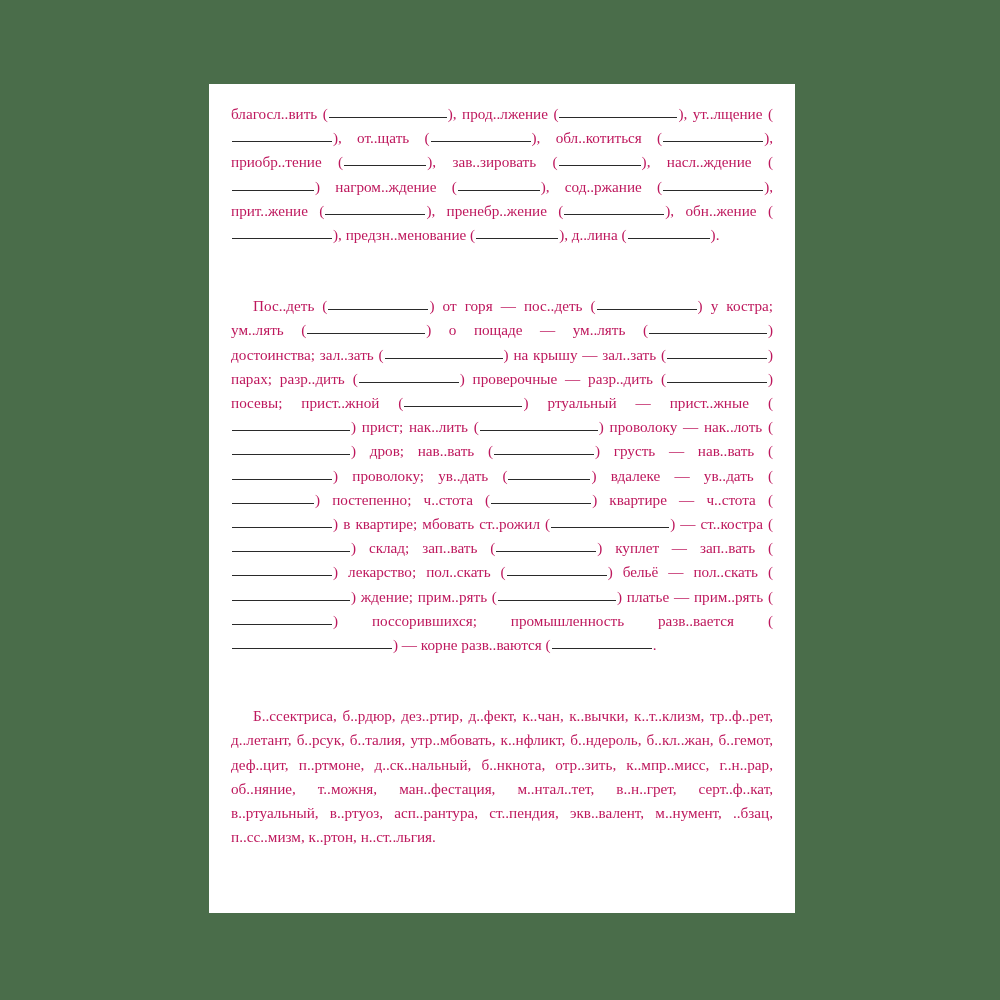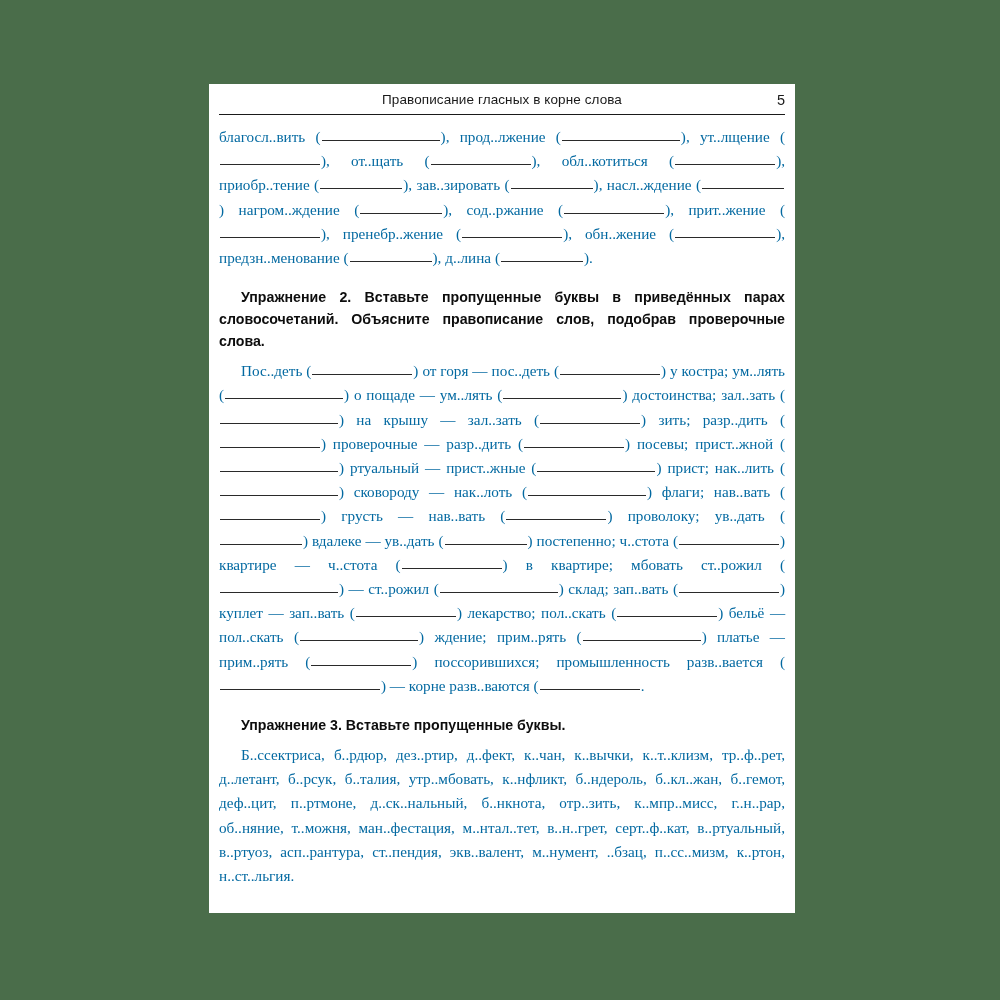--- a/index.html
+++ b/index.html
@@ -52,25 +52,25 @@
     top: 0;
     font-family: "Liberation Sans", "DejaVu Sans", sans-serif;
     font-size: 14.5px;
     color: #1a1a1a;
     line-height: 20px;
   }
 
   
   .para {
     font-size: 15.2px;
-    color: #0369a1;
+    color: #be185d;
     line-height: 24.2px;
     text-align: justify;
     text-justify: inter-word;
-    margin: 0;
+    margin: 12px;
     hyphens: none;
   }
   .para.indent {
     text-indent: 22px;
   }
 
   .ex-head {
     font-family: "Liberation Sans", "DejaVu Sans", sans-serif;
     font-weight: bold;
     font-size: 14.2px;
@@ -96,54 +96,48 @@
   .b-l  { width: 100px; }
   .b-xl { width: 118px; }
   .b-xxl{ width: 160px; }
 </style>
 </head>
 <body>
 
 <div class="page">
   <div class="page-inner">
 
-    <div class="header">
-      <div class="header-title">Правописание гласных в корне слова</div>
-      <div class="header-pageno">5</div>
-    </div>
 
     <p class="para">
       <span>благосл..вить (</span><span class="blank b-xl"></span><span>), прод..лжение (</span><span class="blank b-xl"></span><span>), ут..лщение (</span><span class="blank b-l"></span><span>), от..щать (</span><span class="blank b-l"></span><span>), обл..котиться (</span><span class="blank b-l"></span><span>), приобр..тение (</span><span class="blank b-m"></span><span>), зав..зировать (</span><span class="blank b-m"></span><span>), насл..ждение (</span><span class="blank b-m"></span><span>) нагром..ждение (</span><span class="blank b-m"></span><span>), сод..ржание (</span><span class="blank b-l"></span><span>), прит..жение (</span><span class="blank b-l"></span><span>), пренебр..жение (</span><span class="blank b-l"></span><span>), обн..жение (</span><span class="blank b-l"></span><span>), предзн..менование (</span><span class="blank b-m"></span><span>), д..лина (</span><span class="blank b-m"></span><span>).</span>
     </p>
 
     <div class="gap-before-ex"></div>
 
-    <p class="ex-head">Упражнение 2. Вставьте пропущенные буквы в приведённых парах словосочетаний. Объясните правописание слов, подобрав проверочные слова.</p>
 
     <div class="gap-after-ex"></div>
 
     <p class="para indent">
       <span>Пос..деть</span> (<span class="blank b-l"></span>) <span>от горя —</span> <span>пос..деть</span> (<span class="blank b-l"></span>) <span>у костра;</span>
       <span>ум..лять</span> (<span class="blank b-xl"></span>) <span>о пощаде —</span> <span>ум..лять</span> (<span class="blank b-xl"></span>) <span>достоинства;</span>
-      <span>зал..зать</span> (<span class="blank b-xl"></span>) <span>на крышу —</span> <span>зал..зать</span> (<span class="blank b-l"></span>) <span>зить;</span>
+      <span>зал..зать</span> (<span class="blank b-xl"></span>) <span>на крышу —</span> <span>зал..зать</span> (<span class="blank b-l"></span>) <span>парах;</span>
       <span>разр..дить</span> (<span class="blank b-l"></span>) <span>проверочные —</span> <span>разр..дить</span> (<span class="blank b-l"></span>) <span>посевы;</span>
       <span>прист..жной</span> (<span class="blank b-xl"></span>) <span>ртуальный —</span> <span>прист..жные</span> (<span class="blank b-xl"></span>) <span>прист;</span>
-      <span>нак..лить</span> (<span class="blank b-xl"></span>) <span>сковороду —</span> <span>нак..лоть</span> (<span class="blank b-xl"></span>) <span>флаги;</span>
+      <span>нак..лить</span> (<span class="blank b-xl"></span>) <span>проволоку —</span> <span>нак..лоть</span> (<span class="blank b-xl"></span>) <span>дров;</span>
       <span>нав..вать</span> (<span class="blank b-l"></span>) <span>грусть —</span> <span>нав..вать</span> (<span class="blank b-l"></span>) <span>проволоку;</span>
       <span>ув..дать</span> (<span class="blank b-m"></span>) <span>вдалеке —</span> <span>ув..дать</span> (<span class="blank b-m"></span>) <span>постепенно;</span>
       <span>ч..стота</span> (<span class="blank b-l"></span>) <span>квартире —</span> <span>ч..стота</span> (<span class="blank b-l"></span>) <span>в квартире;</span>
-      <span>мбовать ст..рожил</span> (<span class="blank b-xl"></span>) <span>—</span> <span>ст..рожил</span> (<span class="blank b-xl"></span>) <span>склад;</span>
+      <span>мбовать ст..рожил</span> (<span class="blank b-xl"></span>) <span>—</span> <span>ст..костра</span> (<span class="blank b-xl"></span>) <span>склад;</span>
       <span>зап..вать</span> (<span class="blank b-l"></span>) <span>куплет —</span> <span>зап..вать</span> (<span class="blank b-l"></span>) <span>лекарство;</span>
       <span>пол..скать</span> (<span class="blank b-l"></span>) <span>бельё —</span> <span>пол..скать</span> (<span class="blank b-xl"></span>) <span>ждение;</span>
       <span>прим..рять</span> (<span class="blank b-xl"></span>) <span>платье —</span> <span>прим..рять</span> (<span class="blank b-l"></span>) <span>поссорившихся;</span>
       <span>промышленность разв..вается</span> (<span class="blank b-xxl"></span>) <span>—</span> <span>корне разв..ваются</span> (<span class="blank b-l"></span><span>.</span>
     </p>
 
     <div class="gap-before-ex"></div>
 
-    <p class="ex-head">Упражнение 3. Вставьте пропущенные буквы.</p>
 
     <div class="gap-after-ex"></div>
 
     <p class="para indent">Б..ссектриса, б..рдюр, дез..ртир, д..фект, к..чан, к..вычки, к..т..клизм, тр..ф..рет, д..летант, б..рсук, б..талия, утр..мбовать, к..нфликт, б..ндероль, б..кл..жан, б..гемот, деф..цит, п..ртмоне, д..ск..нальный, б..нкнота, отр..зить, к..мпр..мисс, г..н..рар, об..няние, т..можня, ман..фестация, м..нтал..тет, в..н..грет, серт..ф..кат, в..ртуальный, в..ртуоз, асп..рантура, ст..пендия, экв..валент, м..нумент, ..бзац, п..сс..мизм, к..ртон, н..ст..льгия.</p>
 
   </div>
 </div>
 
 </body></html>

